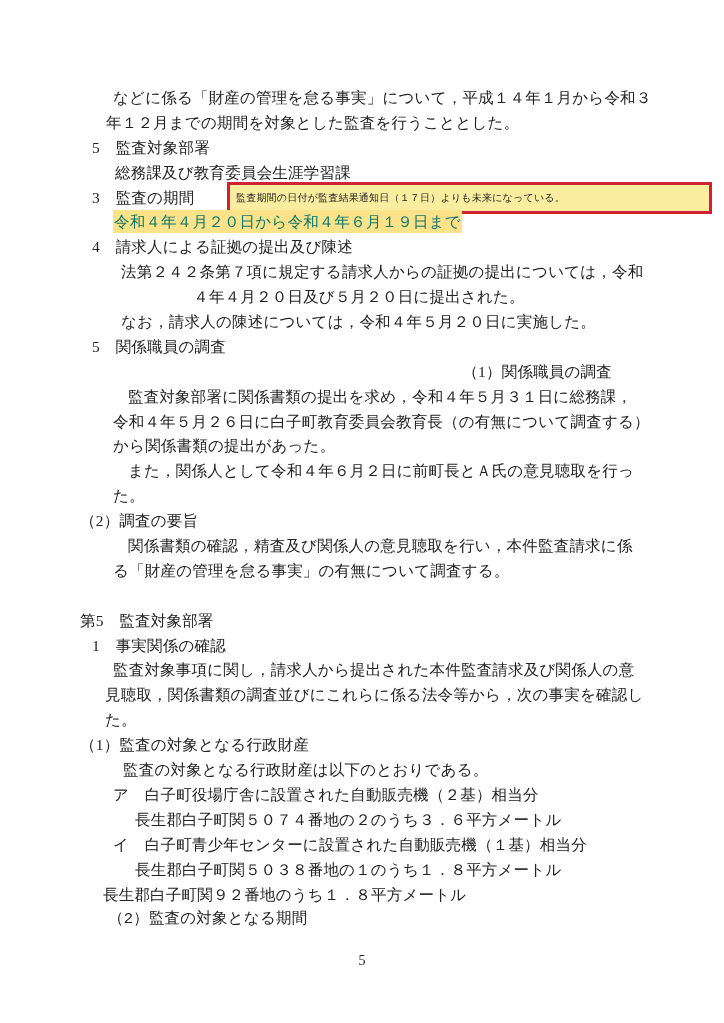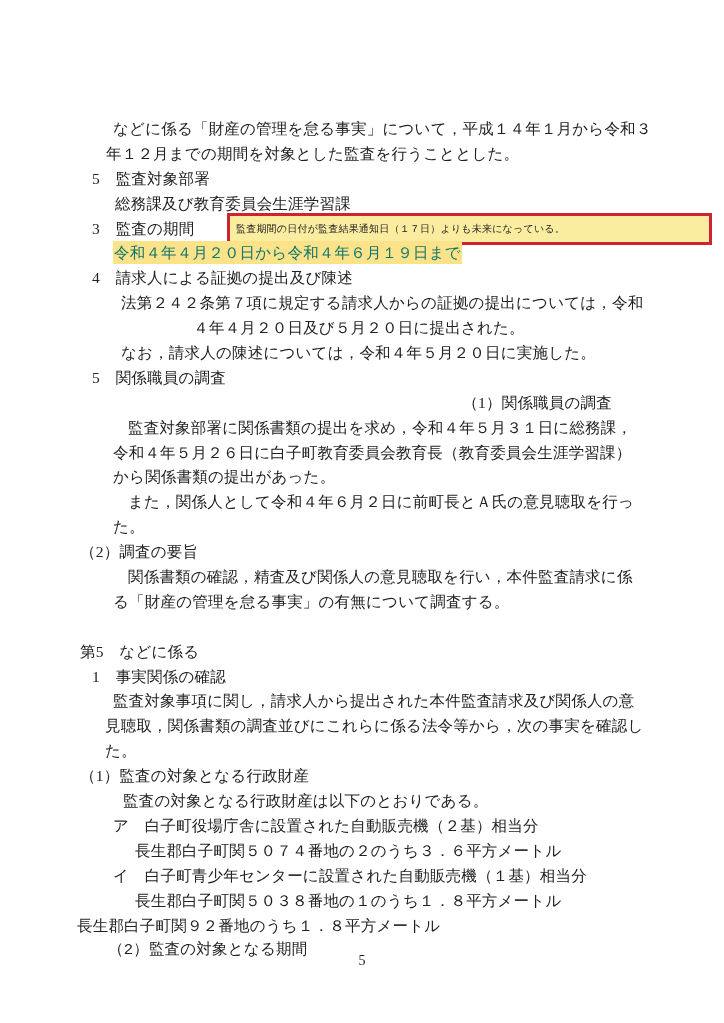--- a/index.html
+++ b/index.html
@@ -14,21 +14,20 @@
     background: #ffffff;
     overflow: hidden;
     font-family: "Liberation Serif", "DejaVu Serif", serif;
     color: #222222;
   }
   .doc-body {
     position: absolute;
     top: 86px;
     left: 0;
     width: 612px;
-    margin-top: 31px;
   }
   .line {
     position: relative;
     height: 24.9px;
     line-height: 24.9px;
     font-size: 15.5px;
     white-space: pre;
     letter-spacing: 0.2px;
   }
   .hl {
@@ -67,36 +66,36 @@
       <div class="line" style="padding-left: 115px; color: rgb(34, 34, 34);">総務課及び教育委員会生涯学習課</div>
       <div class="line" style="padding-left: 92px; color: rgb(34, 34, 34);"><span>3　監査の期間</span><span class="annotation-box" style="left: 227px; width: 485px; border-width: 3px; border-color: rgb(207, 34, 51); background: rgb(251, 237, 160);">監査期間の日付が監査結果通知日（１７日）よりも未来になっている。</span></div>
       <div class="line" style="padding-left: 113px; color: #0f766e;"><span class="hl" style="background: rgb(252, 226, 136);">令和４年４月２０日から令和４年６月１９日まで</span></div>
       <div class="line" style="padding-left: 92px; color: rgb(34, 34, 34);">4　請求人による証拠の提出及び陳述</div>
       <div class="line" style="padding-left: 121px; color: rgb(34, 34, 34);">法第２４２条第７項に規定する請求人からの証拠の提出については，令和</div>
       <div class="line" style="padding-left: 106px; color: rgb(34, 34, 34); text-align: center;">４年４月２０日及び５月２０日に提出された。</div>
       <div class="line" style="padding-left: 121px; color: rgb(34, 34, 34);">なお，請求人の陳述については，令和４年５月２０日に実施した。</div>
       <div class="line" style="padding-left: 92px; color: rgb(34, 34, 34);">5　関係職員の調査</div>
       <div class="line" style="padding-left: 80px; color: rgb(34, 34, 34); text-align: right;">（1）関係職員の調査</div>
       <div class="line" style="padding-left: 128px; color: rgb(34, 34, 34);">監査対象部署に関係書類の提出を求め，令和４年５月３１日に総務課，</div>
-      <div class="line" style="padding-left: 113px; color: rgb(34, 34, 34);">令和４年５月２６日に白子町教育委員会教育長（教育委員会生涯学習課）</div>
+      <div class="line" style="padding-left: 113px; color: rgb(34, 34, 34);">令和４年５月２６日に白子町教育委員会教育長（の有無について調査する）</div>
       <div class="line" style="padding-left: 113px; color: rgb(34, 34, 34);">から関係書類の提出があった。</div>
       <div class="line" style="padding-left: 128px; color: rgb(34, 34, 34);">また，関係人として令和４年６月２日に前町長とＡ氏の意見聴取を行っ</div>
       <div class="line" style="padding-left: 113px; color: rgb(34, 34, 34);">た。</div>
       <div class="line" style="padding-left: 80px; color: rgb(34, 34, 34);">（2）調査の要旨</div>
       <div class="line" style="padding-left: 128px; color: rgb(34, 34, 34);">関係書類の確認，精査及び関係人の意見聴取を行い，本件監査請求に係</div>
       <div class="line" style="padding-left: 113px; color: rgb(34, 34, 34);">る「財産の管理を怠る事実」の有無について調査する。</div>
       <div class="line" style="padding-left: 0px; color: rgb(34, 34, 34);"></div>
-      <div class="line" style="padding-left: 80px; color: rgb(34, 34, 34);">第5　などに係る</div>
+      <div class="line" style="padding-left: 80px; color: rgb(34, 34, 34);">第5　監査対象部署</div>
       <div class="line" style="padding-left: 92px; color: rgb(34, 34, 34);">1　事実関係の確認</div>
       <div class="line" style="padding-left: 113px; color: rgb(34, 34, 34);">監査対象事項に関し，請求人から提出された本件監査請求及び関係人の意</div>
       <div class="line" style="padding-left: 105px; color: rgb(34, 34, 34);">見聴取，関係書類の調査並びにこれらに係る法令等から，次の事実を確認し</div>
       <div class="line" style="padding-left: 105px; color: rgb(34, 34, 34);">た。</div>
       <div class="line" style="padding-left: 80px; color: rgb(34, 34, 34);">（1）監査の対象となる行政財産</div>
       <div class="line" style="padding-left: 123px; color: rgb(34, 34, 34);">監査の対象となる行政財産は以下のとおりである。</div>
       <div class="line" style="padding-left: 113px; color: rgb(34, 34, 34);">ア　白子町役場庁舎に設置された自動販売機（２基）相当分</div>
       <div class="line" style="padding-left: 135px; color: rgb(34, 34, 34);">長生郡白子町関５０７４番地の２のうち３．６平方メートル</div>
       <div class="line" style="padding-left: 113px; color: rgb(34, 34, 34);">イ　白子町青少年センターに設置された自動販売機（１基）相当分</div>
       <div class="line" style="padding-left: 135px; color: rgb(34, 34, 34);">長生郡白子町関５０３８番地の１のうち１．８平方メートル</div>
-      <div class="line" style="padding-left: 77px; color: rgb(34, 34, 34);">長生郡白子町関９２番地のうち１．８平方メートル</div>
+      <div class="line" style="padding-left: 103px; color: rgb(34, 34, 34);">長生郡白子町関９２番地のうち１．８平方メートル</div>
       <div class="line" style="padding-left: 108px; color: rgb(34, 34, 34); font-family: Liberation Mono, monospace;">（2）監査の対象となる期間</div>
     </div>
   <div class="pagenum">5</div>
 </div>
 
 </body></html>

